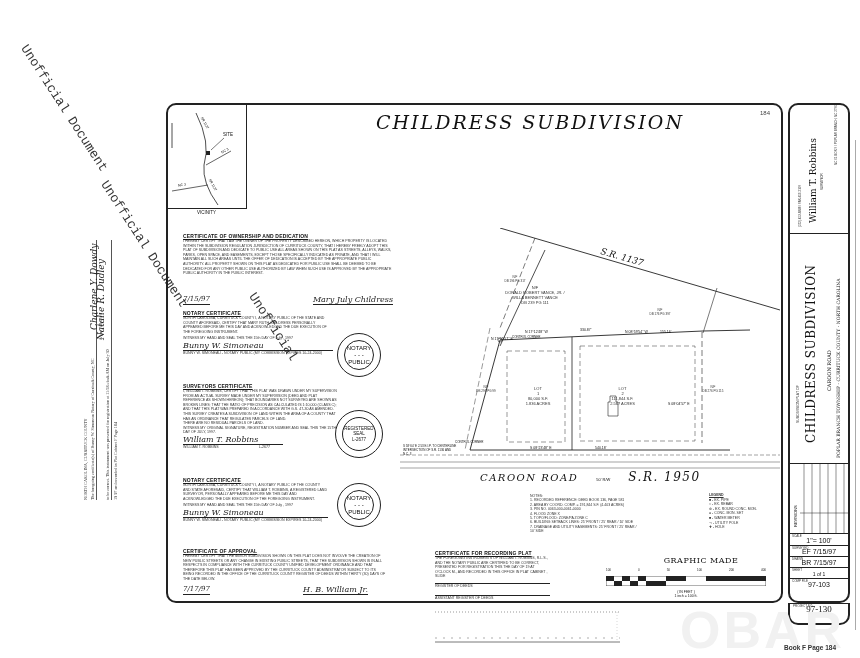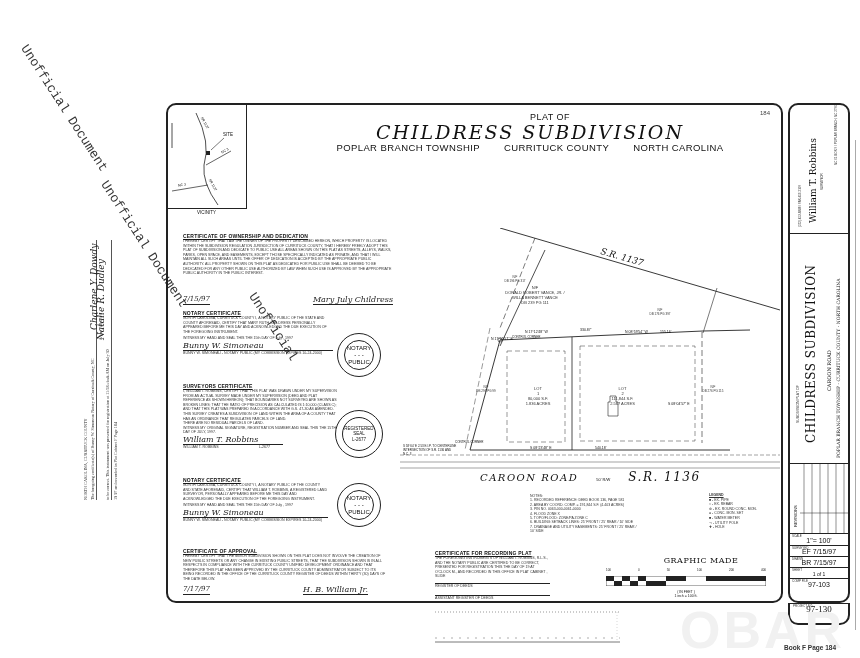--- a/index.html
+++ b/index.html
@@ -33,27 +33,21 @@
   <div style="margin-left:20px;">19 97 and recorded in Plat Cabinet F Page 184</div>
   <div style="margin-left:190px;margin-top:-28px;" class="sig">Charlene Y. Dowdy</div>
   <div style="margin-left:180px;" class="sig">Natalie R. Dudley</div>
 </div>
 
 <div class="frame"></div>
 
 <div class="abs" style="left:760px;top:110px;font-size:6px;color:#444;">184</div>
 
 <div class="abs" style="left:330px;top:112px;width:440px;text-align:center;">
-  <div style="font-size:9px;letter-spacing:0.5px;margin-left:0px;">PLAT OF</div>
   <div style="font-family:'DejaVu Serif',serif;font-style:italic;font-size:19px;letter-spacing:2px;line-height:20px;margin-left:-40px;">CHILDRESS SUBDIVISION</div>
-  <div style="font-size:9.5px;letter-spacing:0.4px;margin-left:-40px;display:flex;justify-content:center;gap:24px;">
-    <span>POPLAR BRANCH TOWNSHIP</span>
-    <span>CURRITUCK COUNTY</span>
-    <span>NORTH CAROLINA</span>
-  </div>
 </div>
 
 <div class="abs" style="left:166px;top:103px;width:80px;height:105px;border-right:1.5px solid #222;border-bottom:1.5px solid #222;">
   <svg width="80" height="105">
     <path d="M30 10 Q 45 40 38 62 Q 36 80 52 102" stroke="#222" fill="none" stroke-width="0.8"></path>
     <line x1="40" y1="62" x2="65" y2="48" stroke="#222" stroke-width="0.7"></line>
     <line x1="6" y1="88" x2="42" y2="82" stroke="#222" stroke-width="0.7"></line>
     <rect x="40" y="48" width="4" height="4" fill="#222"></rect>
     <line x1="45" y1="47" x2="58" y2="35" stroke="#222" stroke-width="0.6"></line>
     <line x1="6" y1="20" x2="6" y2="45" stroke="#222" stroke-width="0.8"></line>
@@ -218,21 +212,21 @@
 <div class="abs" style="left:595px;top:446px;font-size:3.5px;">540.18'</div>
 <div class="abs" style="left:491px;top:337px;font-size:3.5px;">N 17°05'57" E</div>
 <div class="abs" style="left:668px;top:402px;font-size:3.5px;">S 08°04'57" E</div>
 <div class="abs" style="left:512px;top:335px;font-size:3px;">CONTROL CORNER</div>
 <div class="abs" style="left:455px;top:440px;font-size:3px;">CONTROL CORNER</div>
 <div class="abs" style="left:403px;top:444px;width:55px;font-size:3px;line-height:4px;">S 58°04' E 2.53 E.I.P. TO CENTERLINE INTERSECTION OF S.R. 1136 AND N.C. 3</div>
 
 <div class="abs" style="left:480px;top:470px;display:flex;align-items:baseline;gap:18px;font-family:'DejaVu Serif',serif;font-style:italic;">
   <span style="font-size:10px;letter-spacing:1.5px;">CAROON ROAD</span>
   <span style="font-size:4px;font-style:normal;font-family:'Liberation Sans',sans-serif;">50' R/W</span>
-  <span style="font-size:12px;letter-spacing:1.5px;">S.R. 1136</span>
+  <span style="font-size:12px;letter-spacing:1.5px;">S.R. 1950</span>
 </div>
 
 <div class="abs" style="left:530px;top:494px;width:110px;font-size:3.5px;line-height:4.4px;color:#333;">
   <div>NOTES:</div>
   <div>1. RECORDED REFERENCE: DEED BOOK 136, PAGE 581</div>
   <div>2. AREA BY COORD. COMP. = 191,844 S.F. (4.403 ACRES)</div>
   <div>3. PIN NO. 0063-000-0061-0000</div>
   <div>4. FLOOD ZONE X</div>
   <div>5. TOPO/FLOOD: ZONE/PA ZONE C</div>
   <div>6. BUILDING SETBACK LINES: 25' FRONT / 25' REAR / 10' SIDE</div>

